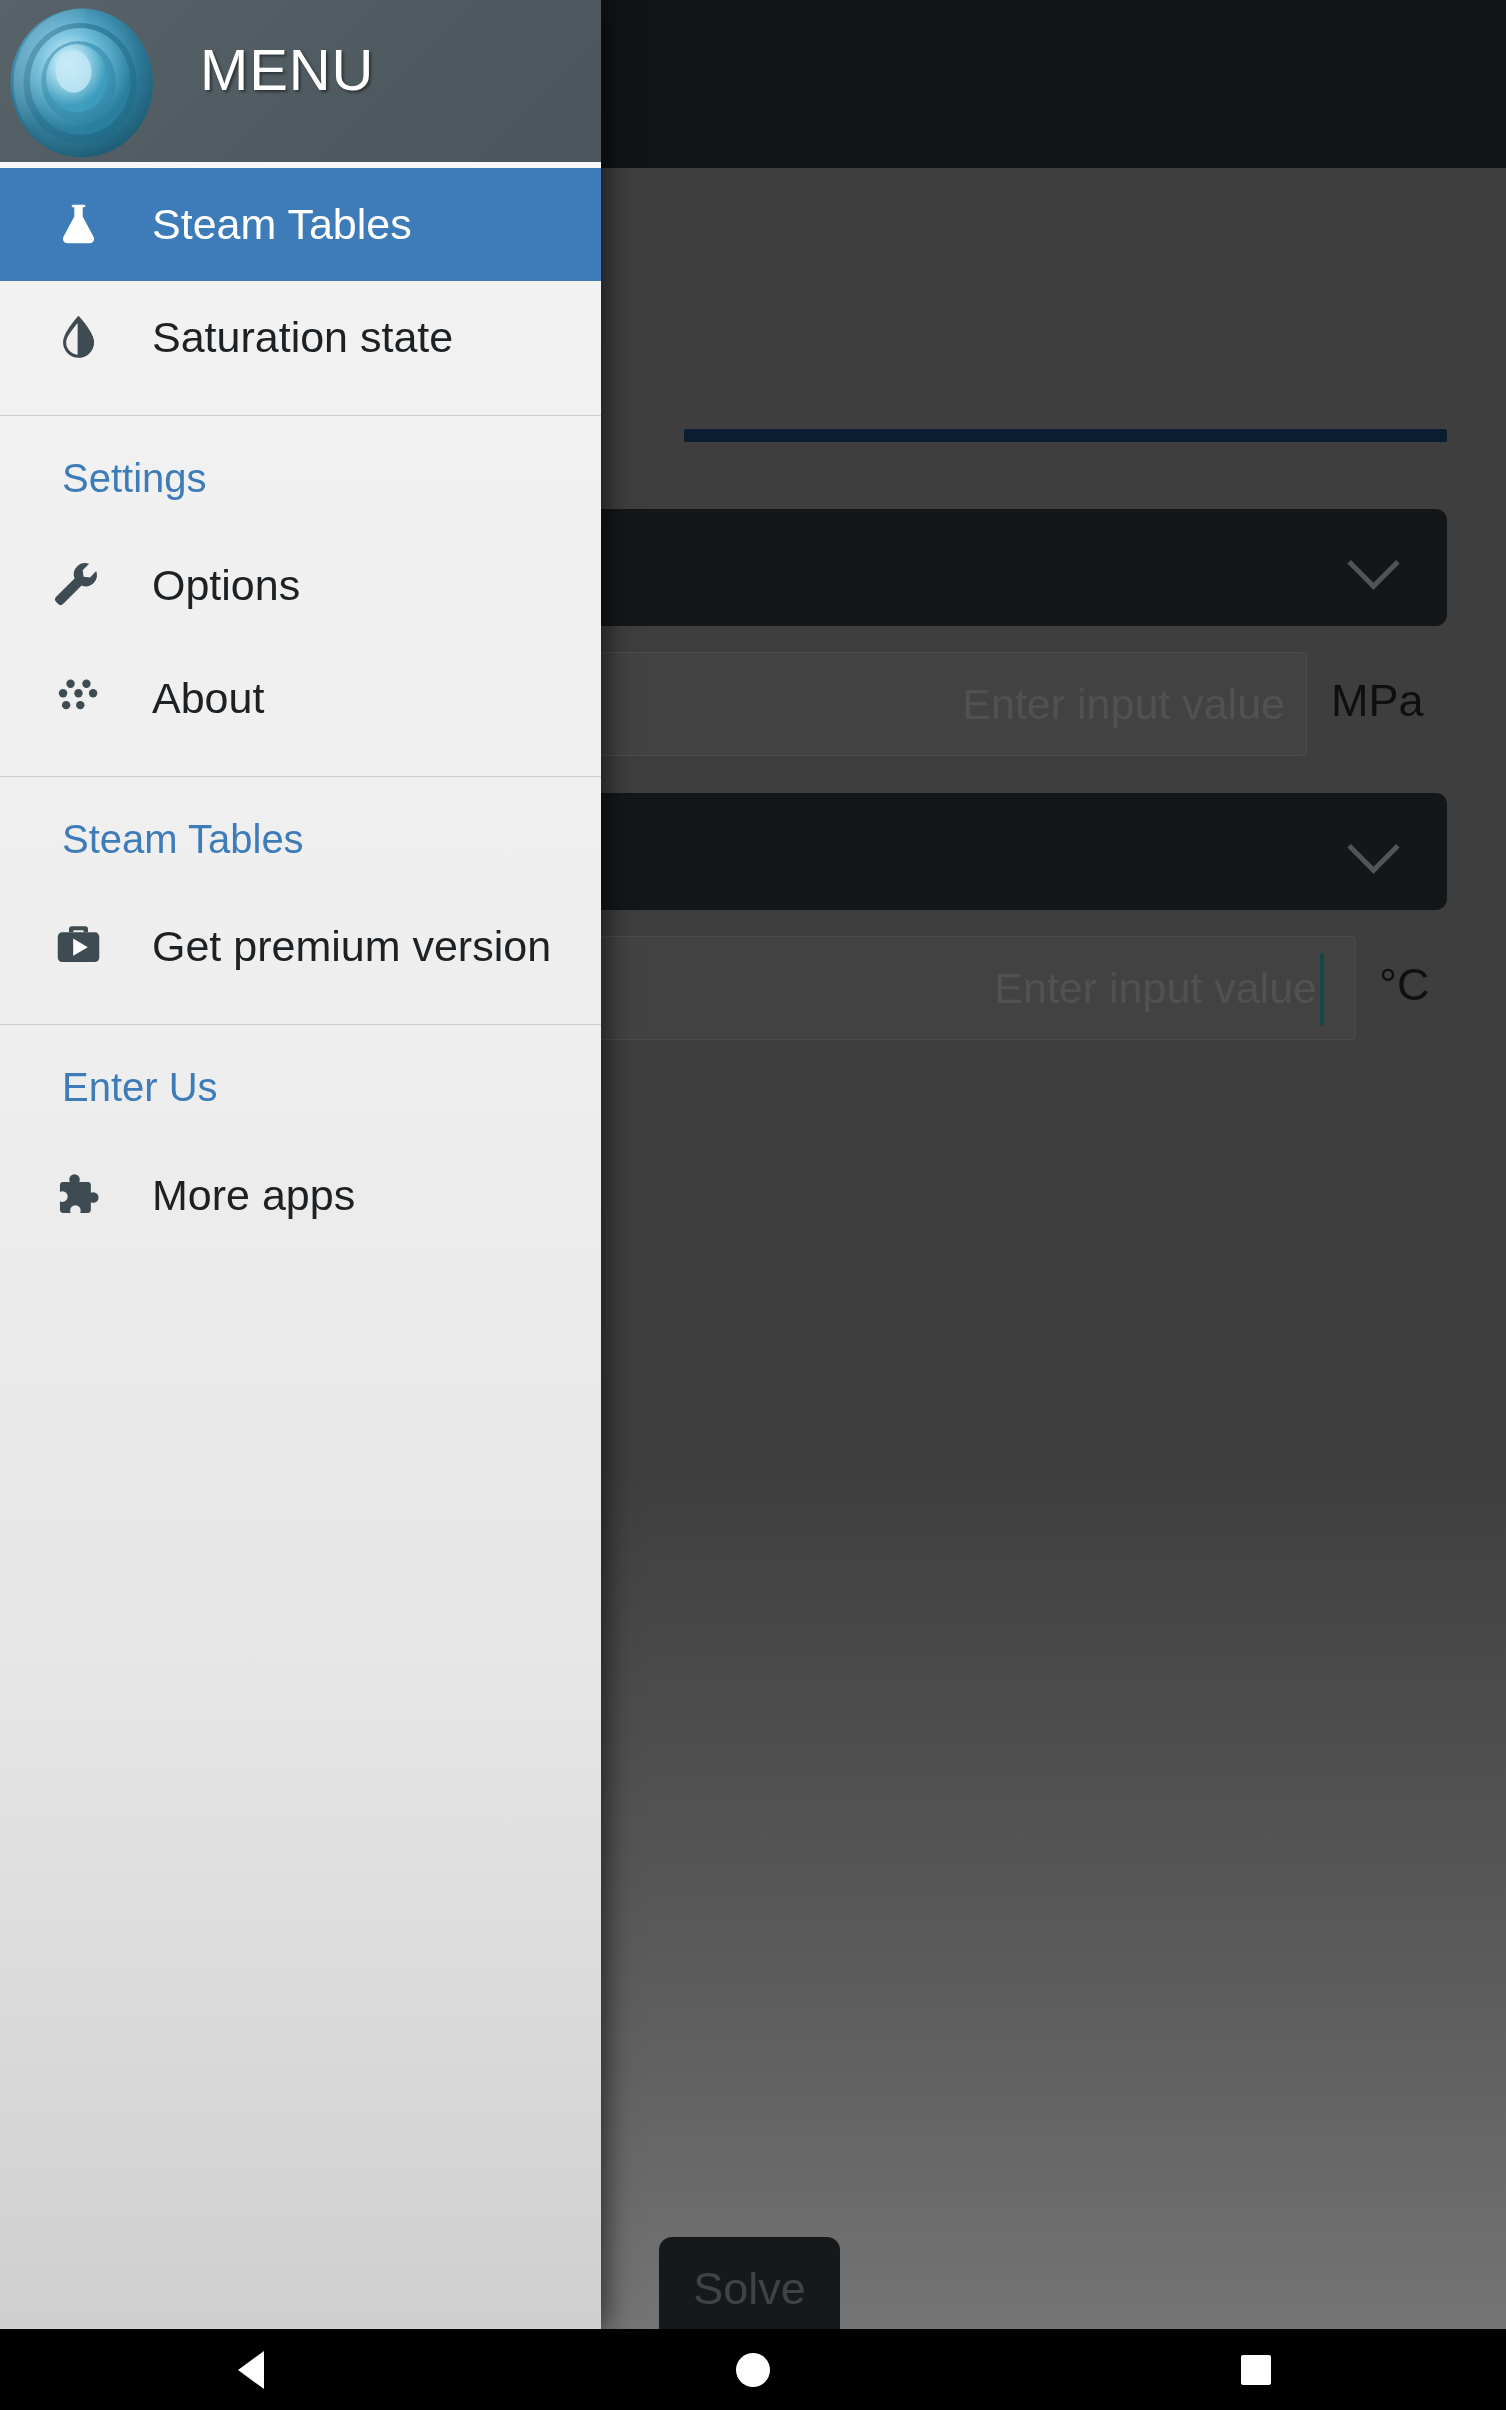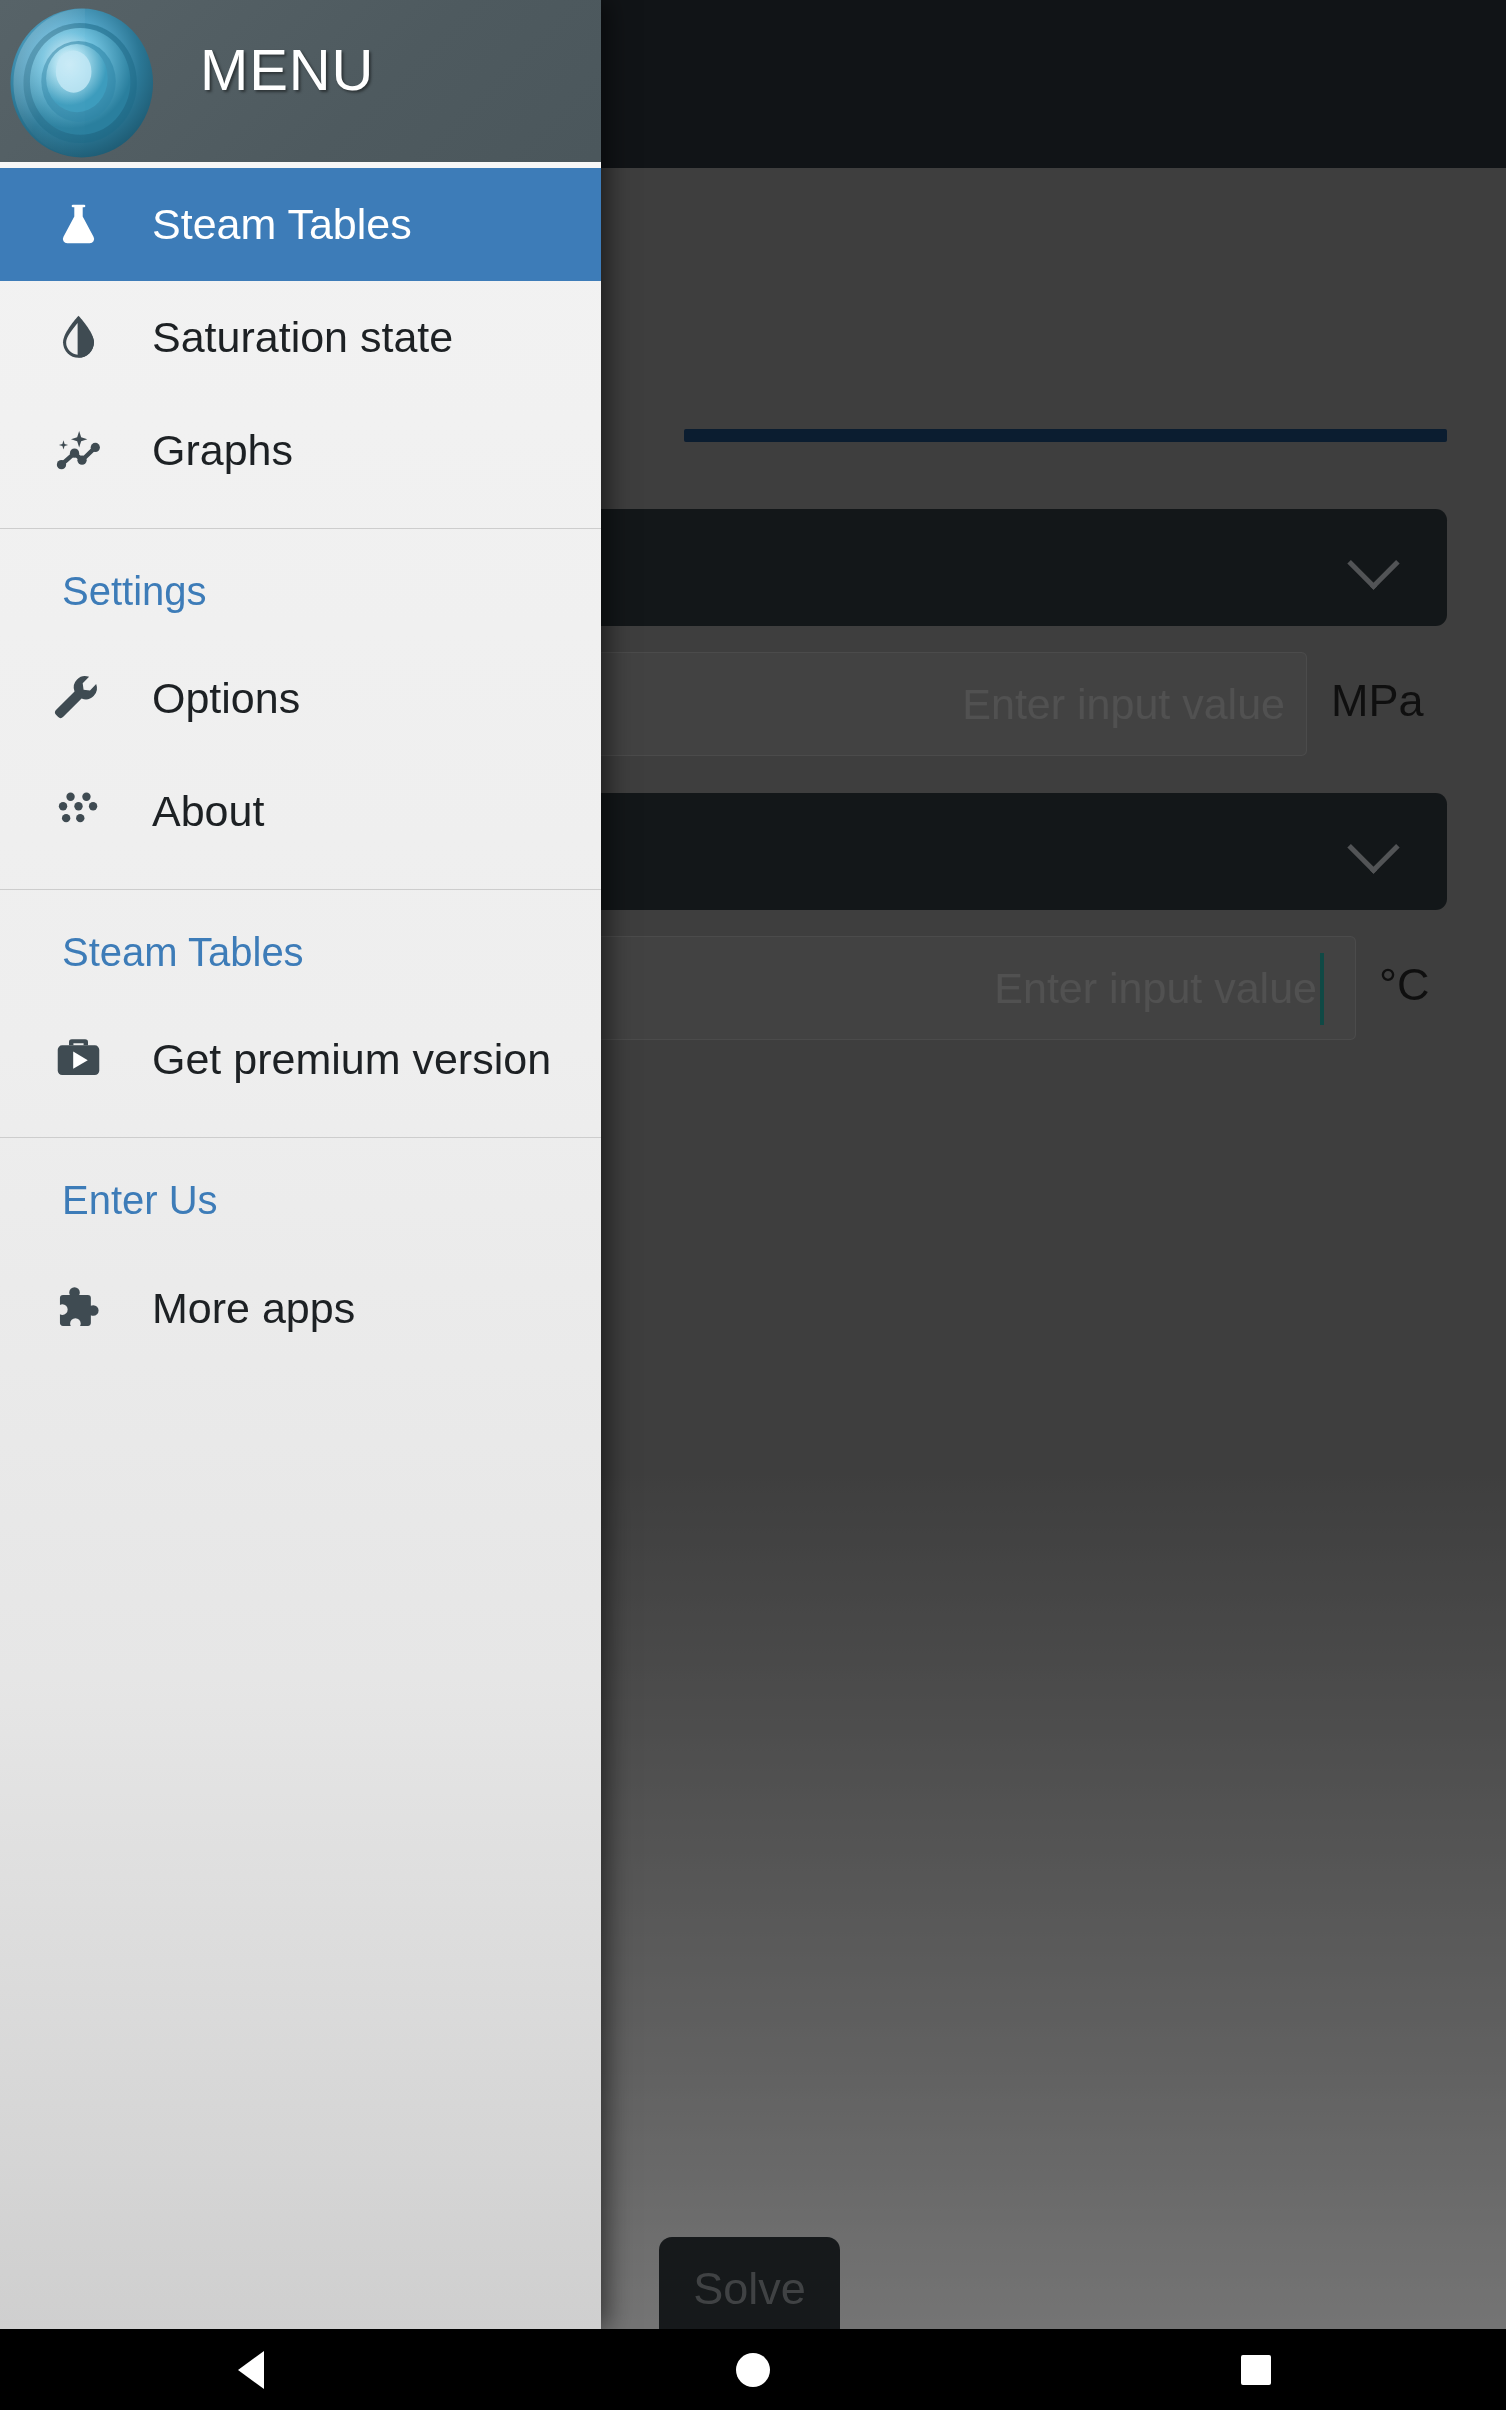--- a/index.html
+++ b/index.html
@@ -349,34 +349,20 @@
     <span class="nav-icon">
       <svg width="53" height="53" viewBox="0 0 24 24">
         <path d="M12 2.2C12 2.2 5 9.6 5 14.2a7 7 0 0 0 14 0C19 9.6 12 2.2 12 2.2z" fill="#3f4b52"></path>
         <path d="M12 4.2v16.9a7 7 0 0 0 7-6.9C19 9.9 12 4.2 12 4.2z" fill="#3f4b52"></path>
         <path d="M11.6 5.4C9.5 8 6.4 11.6 6.4 14.2a5.6 5.6 0 0 0 5.2 5.6z" fill="#f0f0f0"></path>
       </svg>
     </span>
     <span class="nav-label">Saturation state</span>
   </div>
 
-  <div class="nav-item">
-    <span class="nav-icon">
-      <svg width="53" height="53" viewBox="0 0 24 24" fill="#3f4b52">
-        <circle cx="4.3" cy="18.4" r="2.1"></circle>
-        <circle cx="10.2" cy="13.2" r="2.1"></circle>
-        <circle cx="13.6" cy="16.4" r="2.1"></circle>
-        <circle cx="19.6" cy="10.6" r="2.1"></circle>
-        <path d="M4.3 18.4 10.2 13.2 13.6 16.4 19.6 10.6" stroke="#3f4b52" stroke-width="2" fill="none" stroke-linecap="round" stroke-linejoin="round"></path>
-        <path d="M12.3 3.2 13.2 6.0 16.0 6.9 13.2 7.8 12.3 10.6 11.4 7.8 8.6 6.9 11.4 6.0z"></path>
-        <path d="M5.2 7.4 5.7 9.0 7.3 9.5 5.7 10.0 5.2 11.6 4.7 10.0 3.1 9.5 4.7 9.0z"></path>
-      </svg>
-    </span>
-    <span class="nav-label">Graphs</span>
-  </div>
 
   <div class="group-pad-bot"></div>
   <div class="divider"></div>
   <div class="group-pad-top"></div>
 
   <div class="section-header">Settings</div>
 
   <div class="nav-item">
     <span class="nav-icon">
       <svg width="53" height="53" viewBox="0 0 24 24" fill="#3f4b52">

